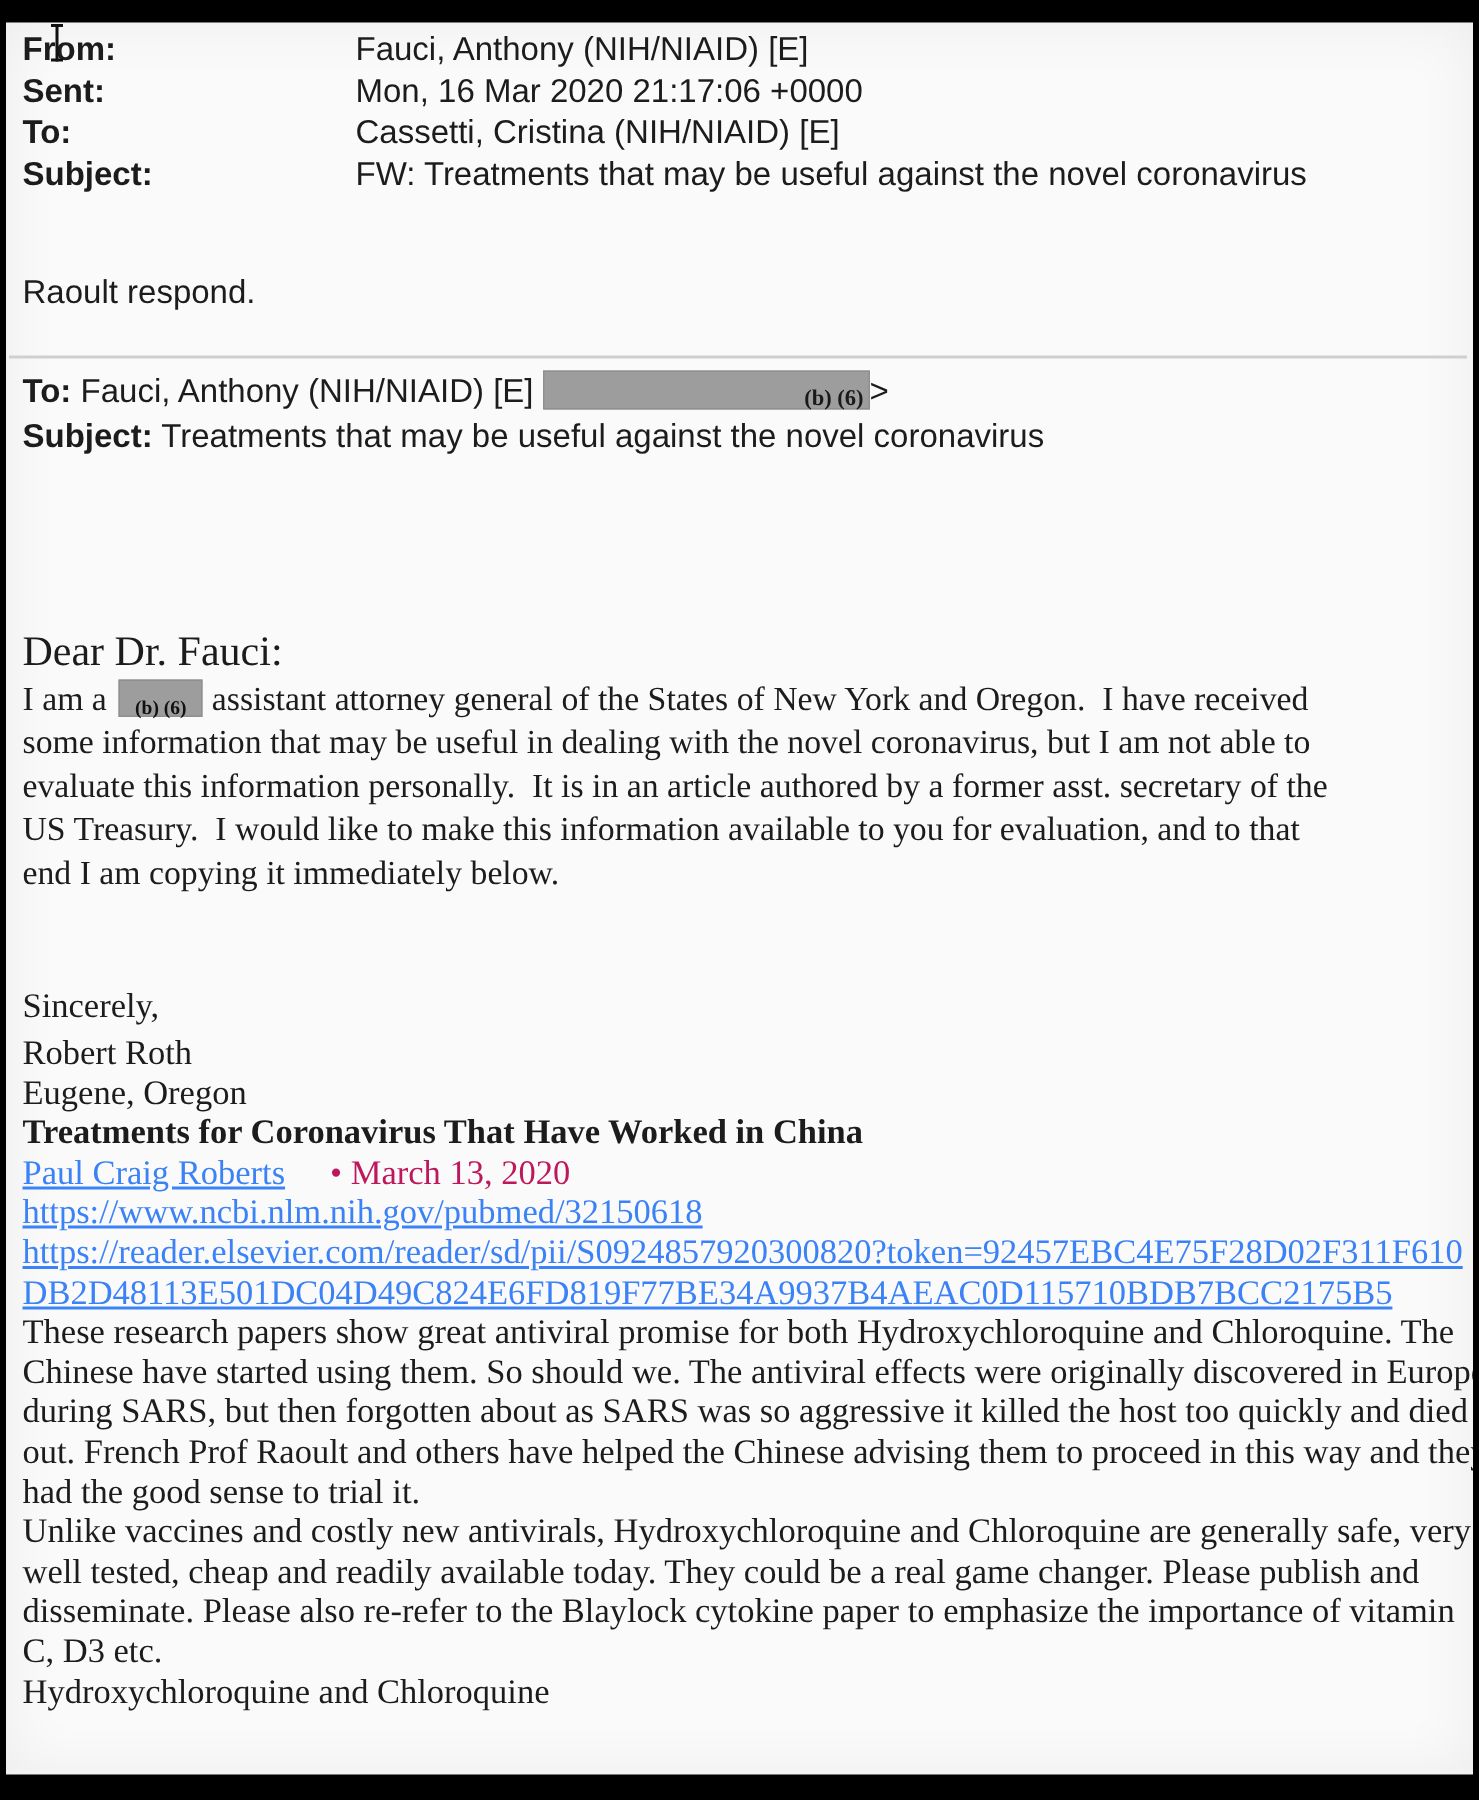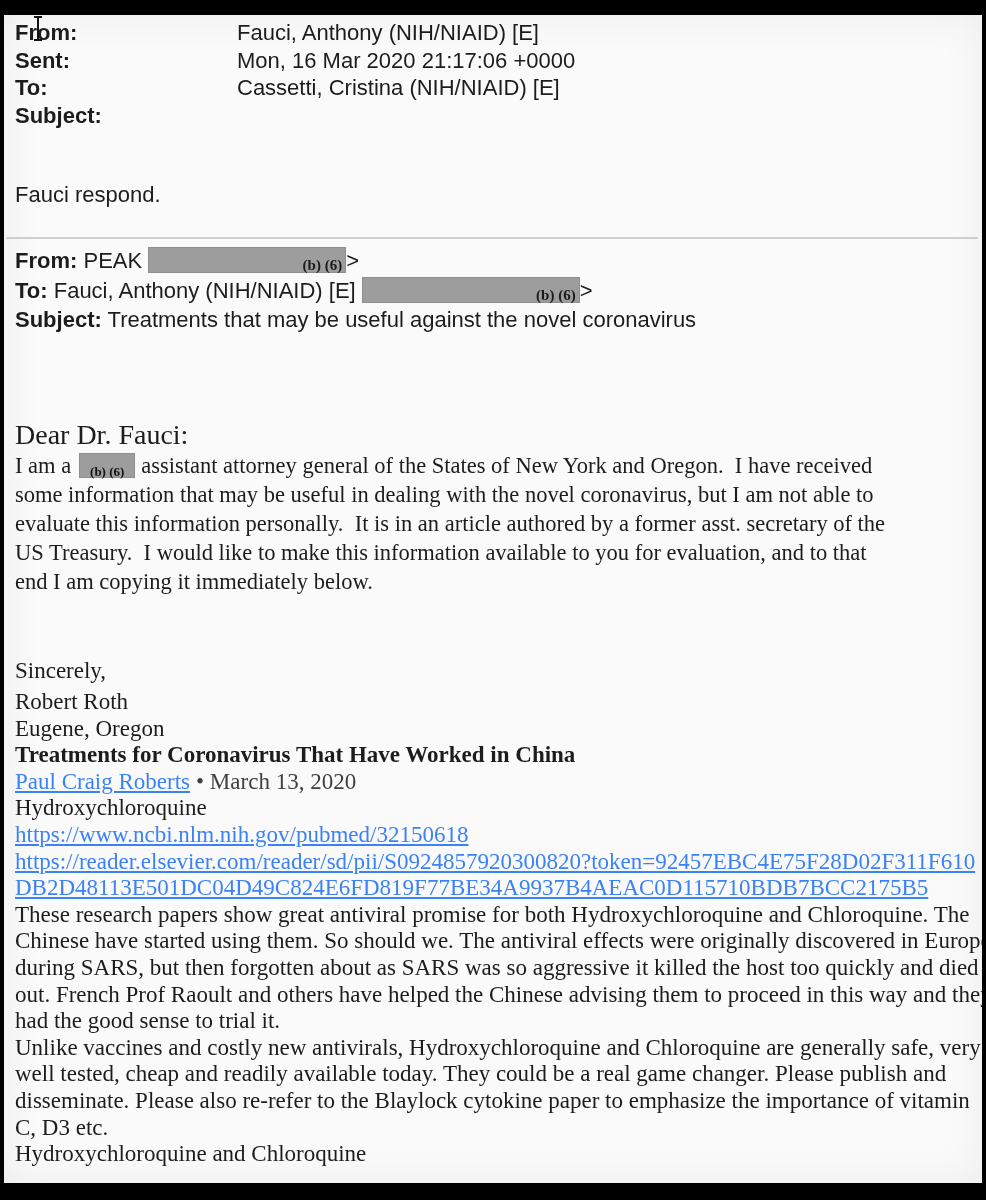--- a/index.html
+++ b/index.html
@@ -49,21 +49,21 @@
     vertical-align:text-bottom;text-align:center;margin:0 6px 0 8px;
   }
   .redact-inline .tag{font-size:13px;font-weight:bold;line-height:22px;color:#111;
     font-family:"Liberation Serif",serif;}
   .sincerely{position:absolute;left:11px;top:643px;font-size:23px;}
   .article{position:absolute;left:11px;top:674px;width:966px;font-size:23px;line-height:26.6px;}
   .article .ln{white-space:pre;}
   .bold-title{font-weight:bold;}
   a.doclink{color:#3b82f6;text-decoration:underline;cursor:pointer;}
   .author-line a{margin-right:6px;}
-  .author-line .after{color:#404040;}
+  .author-line .after{color:#be185d;margin-left:24px;}
 </style>
 </head>
 <body>
 
 <div class="paper">
 
   <div class="hdr txt">
     <div class="hdr-row">
       <span class="hdr-label">From:</span>
       <span class="hdr-value">Fauci, Anthony (NIH/NIAID) [E]</span>
@@ -71,34 +71,31 @@
     <div class="hdr-row">
       <span class="hdr-label">Sent:</span>
       <span class="hdr-value">Mon, 16 Mar 2020 21:17:06 +0000</span>
     </div>
     <div class="hdr-row">
       <span class="hdr-label">To:</span>
       <span class="hdr-value">Cassetti, Cristina (NIH/NIAID) [E]</span>
     </div>
     <div class="hdr-row">
       <span class="hdr-label">Subject:</span>
+      <span class="hdr-value">FW: Treatments that may be useful against the novel coronavirus</span>
     </div>
   </div>
 
   <div class="cursor"></div>
 
-  <div class="please txt">Fauci respond.</div>
+  <div class="please txt">Raoult respond.</div>
 
   <div class="divider"></div>
 
   <div class="fwd txt">
-    <div>
-      <b>From:</b>
-      <span>PEAK</span><span class="redact redact-from"><span class="tag">(b) (6)</span></span><span>&gt;</span>
-    </div>
     <div>
       <b>To:</b>
       <span>Fauci, Anthony (NIH/NIAID) [E]</span><span class="redact redact-to"><span class="tag">(b) (6)</span></span><span>&gt;</span>
     </div>
     <div>
       <b>Subject:</b>
       <span>Treatments that may be useful against the novel coronavirus</span>
     </div>
   </div>
 
@@ -110,21 +107,20 @@
 US Treasury.  I would like to make this information available to you for evaluation, and to that
 end I am copying it immediately below.</span></div>
 
   <div class="sincerely serif txt">Sincerely,</div>
 
   <div class="article serif txt">
     <div class="ln">Robert Roth
 Eugene, Oregon</div>
     <div class="ln bold-title">Treatments for Coronavirus That Have Worked in China</div>
     <div class="ln author-line"><a class="doclink">Paul Craig Roberts</a><span class="after">• March 13, 2020</span></div>
-    <div class="ln">Hydroxychloroquine</div>
     <div class="ln"><a class="doclink">https://www.ncbi.nlm.nih.gov/pubmed/32150618</a></div>
     <div class="ln"><a class="doclink ln">https://reader.elsevier.com/reader/sd/pii/S0924857920300820?token=92457EBC4E75F28D02F311F610
 DB2D48113E501DC04D49C824E6FD819F77BE34A9937B4AEAC0D115710BDB7BCC2175B5</a></div>
     <div class="ln">These research papers show great antiviral promise for both Hydroxychloroquine and Chloroquine. The
 Chinese have started using them. So should we. The antiviral effects were originally discovered in Europe
 during SARS, but then forgotten about as SARS was so aggressive it killed the host too quickly and died
 out. French Prof Raoult and others have helped the Chinese advising them to proceed in this way and they
 had the good sense to trial it.</div>
     <div class="ln">Unlike vaccines and costly new antivirals, Hydroxychloroquine and Chloroquine are generally safe, very
 well tested, cheap and readily available today. They could be a real game changer. Please publish and

